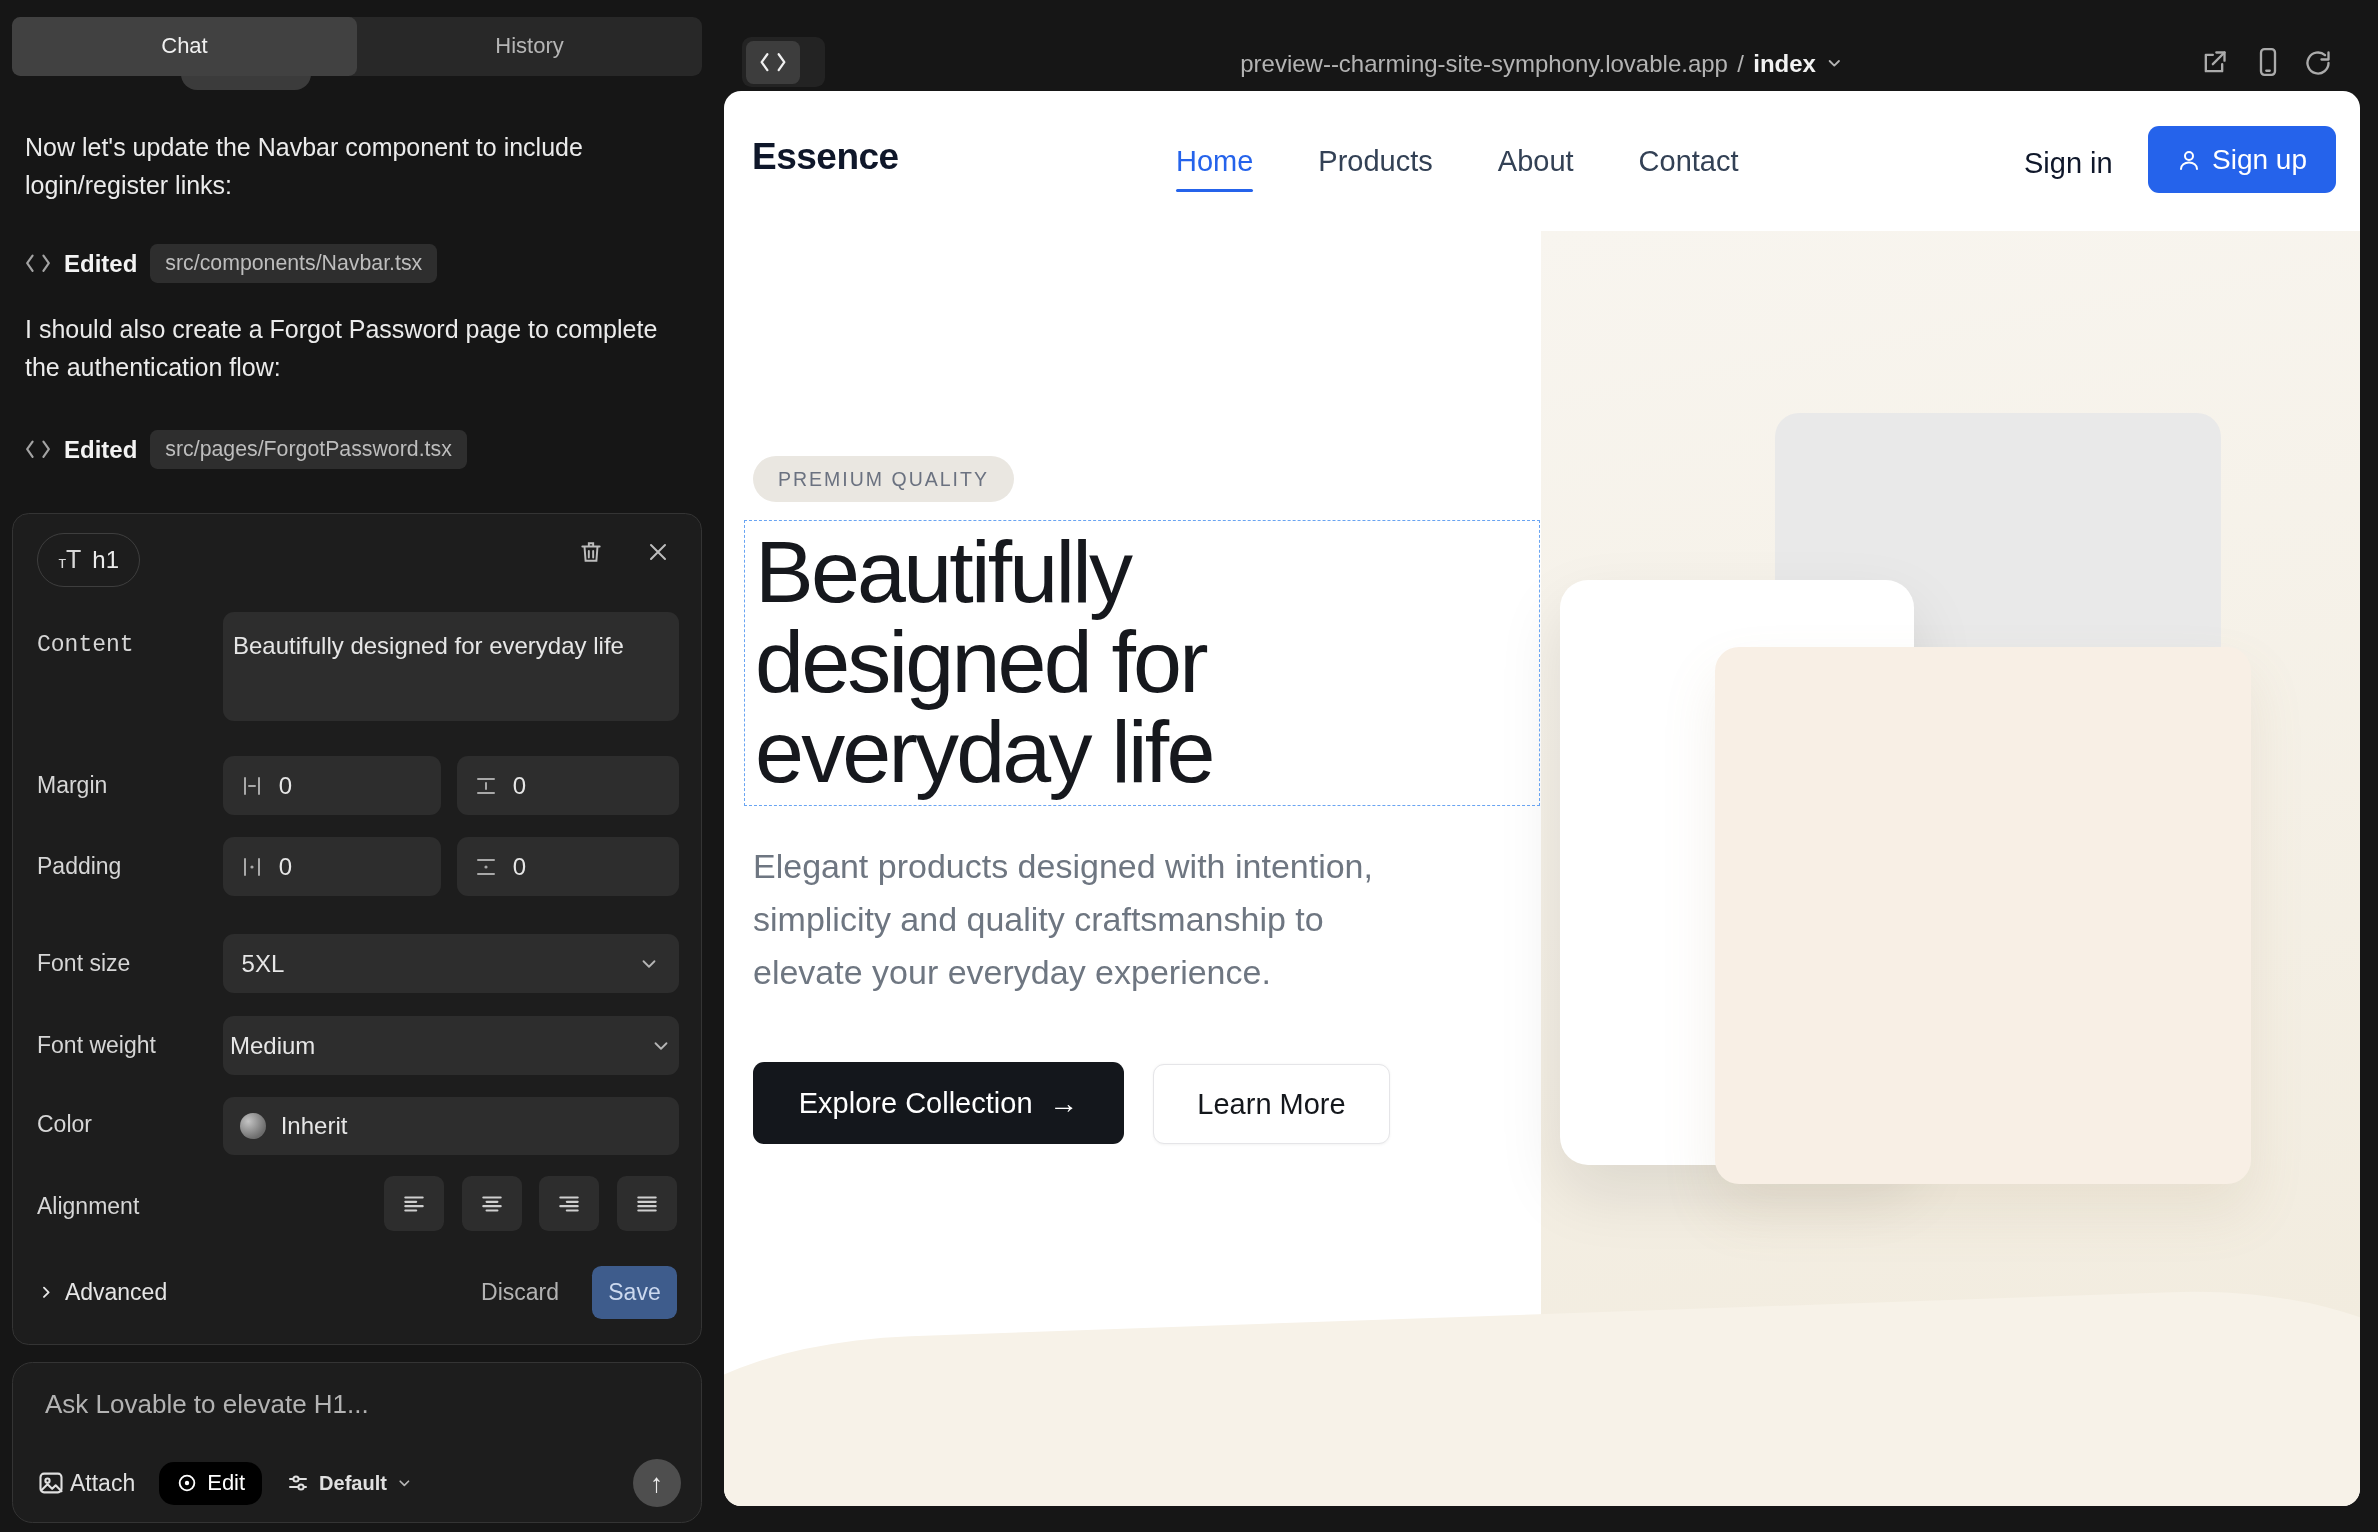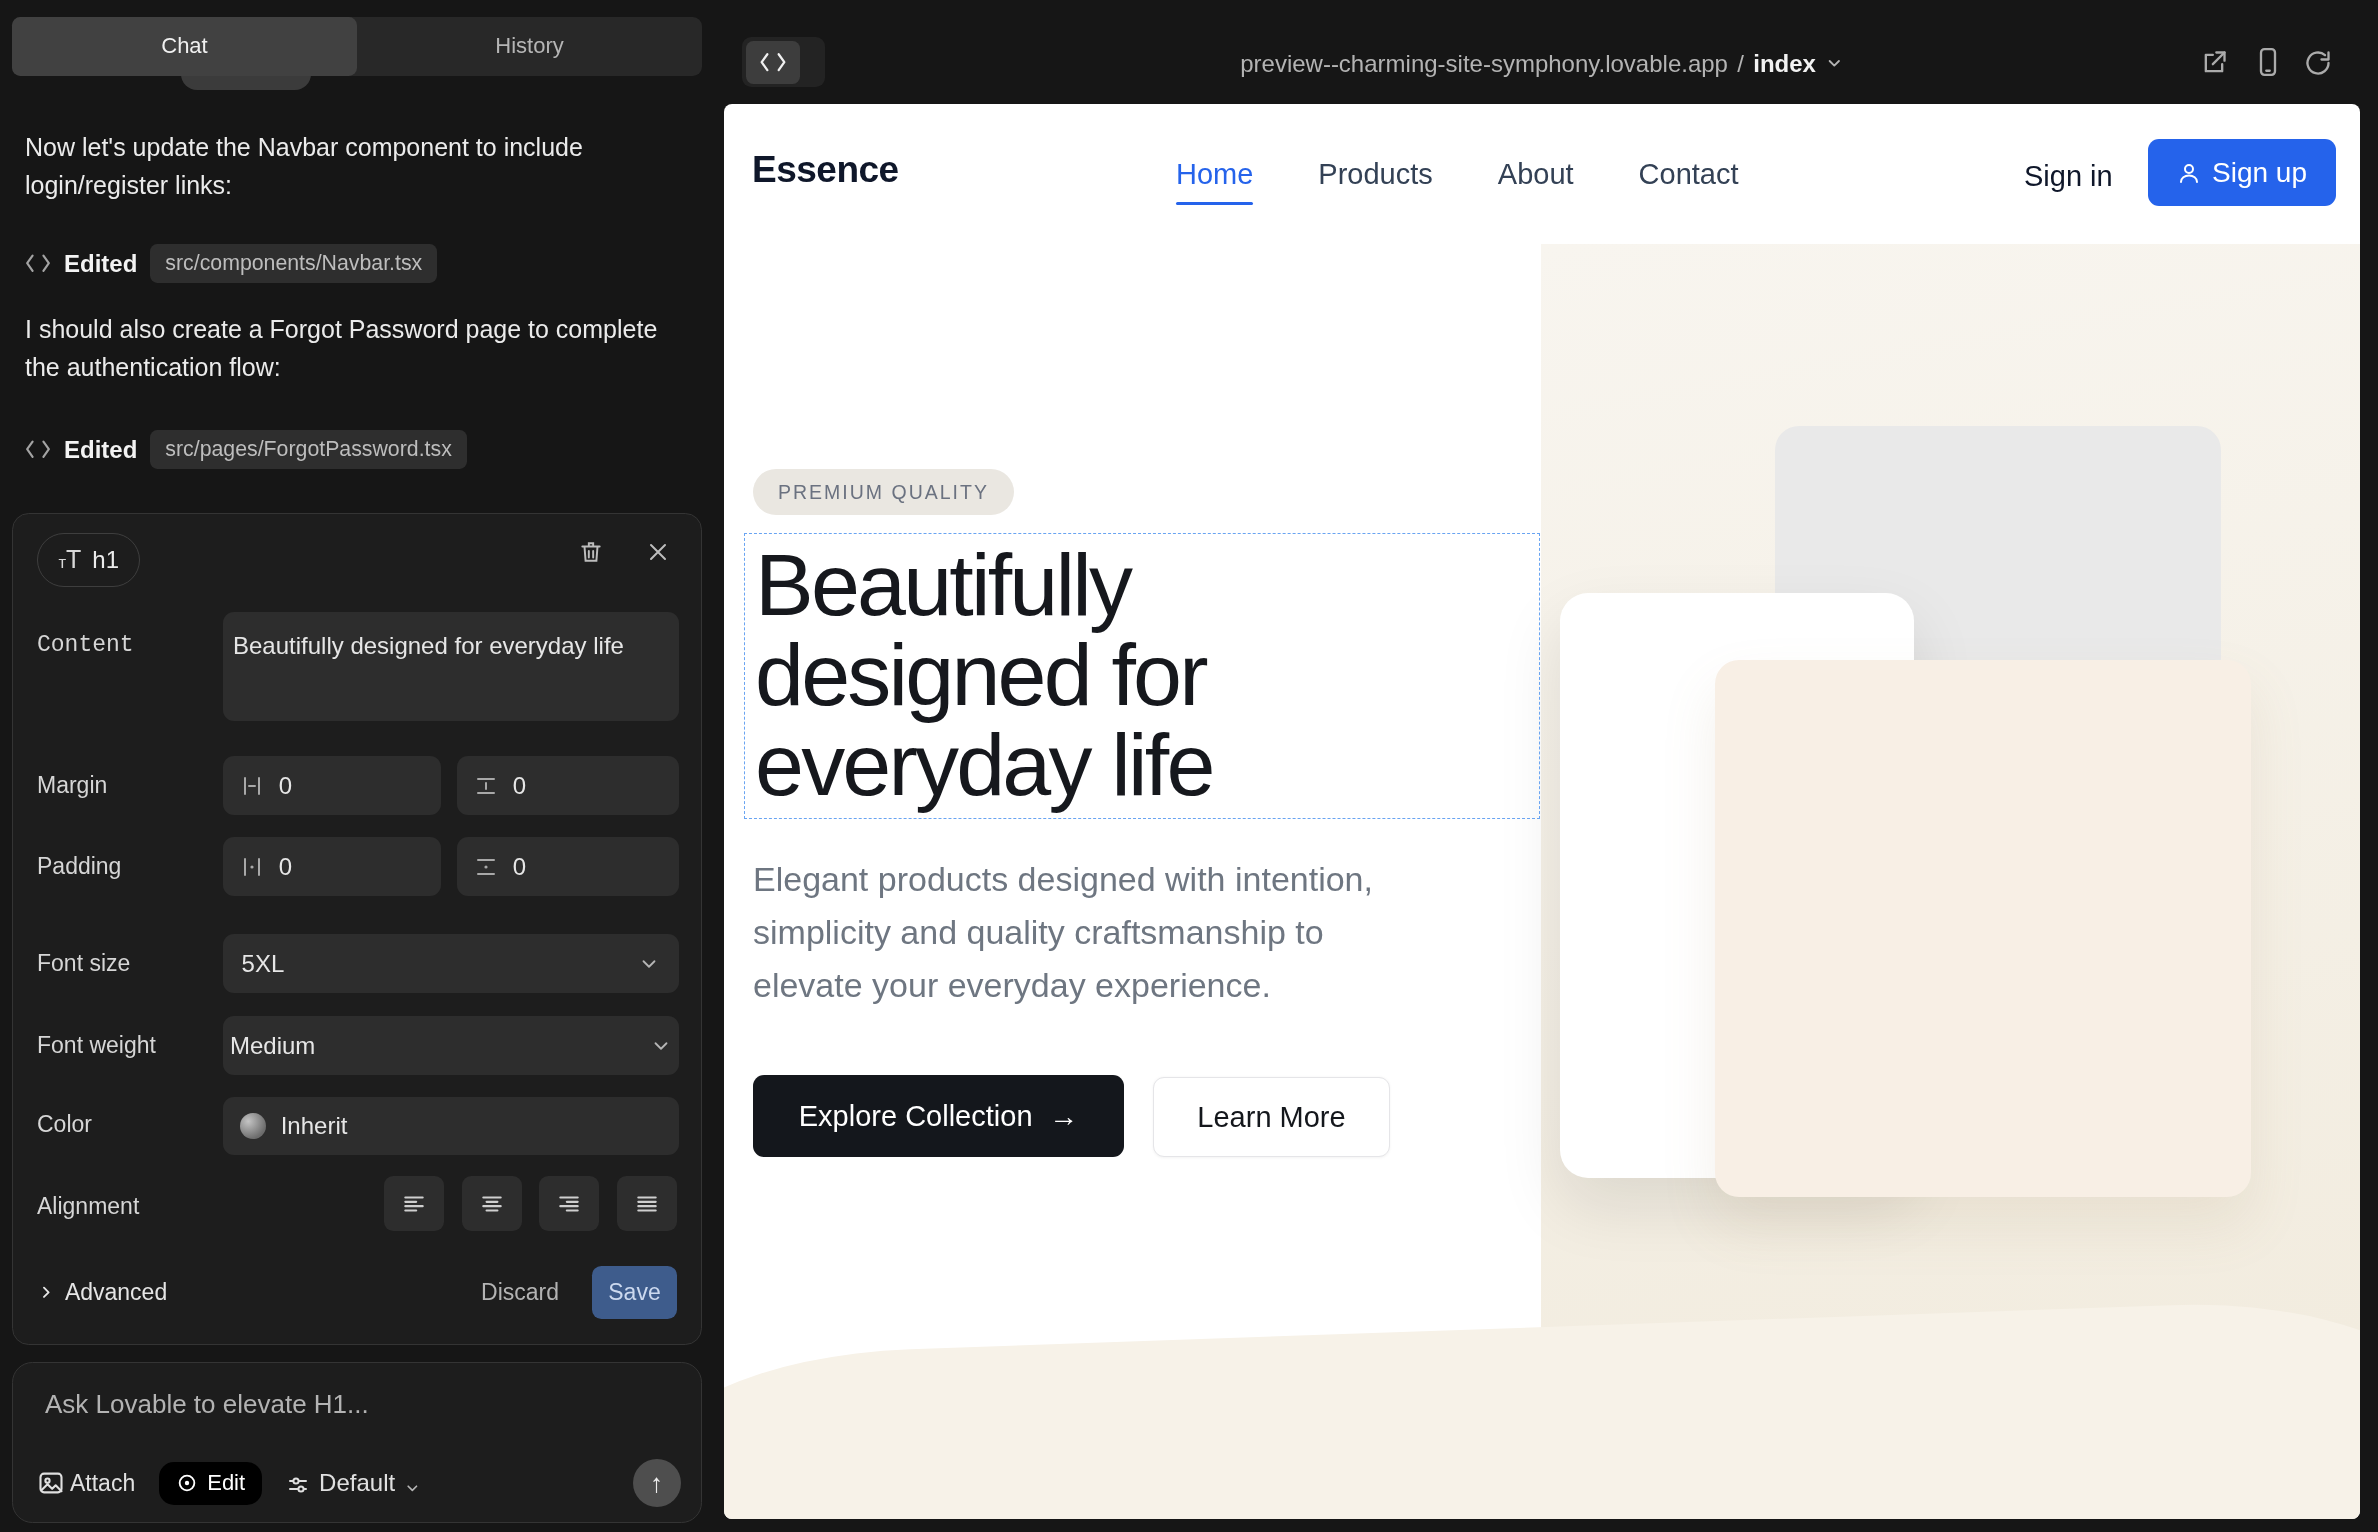--- a/index.html
+++ b/index.html
@@ -59,36 +59,36 @@
 .advanced { display:flex; align-items:center; gap:9.3px; color:#e5e5e5; font-size:23px; cursor:pointer; }
 .discard { margin-left:auto; color:#b3b3b3; font-size:23px; margin-right:33px; cursor:pointer; }
 .save-btn { width:85px; height:53px; background:#3e5c8c; color:#ccd9ef; border-radius:9.3px; font-size:23px; display:flex; align-items:center; justify-content:center; cursor:pointer; }
 
 
 #composer { position:absolute; left:12px; top:1362px; width:690px; height:161px; background:#1d1d1d; border:0.9px solid #343434; border-radius:20.4px; z-index:2; }
 .composer-ph { position:absolute; left:32px; top:26px; font-size:26px; color:#b3b3b3; }
 .composer-row { position:absolute; left:24px; right:20.4px; bottom:15px; height:48px; display:flex; align-items:center; gap:24px; }
 .attach { display:flex; align-items:center; gap:5px; color:#e0e0e0; font-size:23px; cursor:pointer; }
 .edit-pill { height:43px; padding:0 16.7px; background:#000000; border-radius:15px; color:#fff; font-size:22px; display:flex; align-items:center; gap:9.3px; cursor:pointer; }
-.mode-btn { display:flex; align-items:flex-end; gap:9.3px; color:#e0e0e0; font-size:24px; cursor:pointer; }
+.mode-btn { display:flex; align-items:center; gap:9.3px; color:#e0e0e0; font-size:20px; cursor:pointer;font-weight:bold; }
 .send-btn { margin-left:auto; width:48px; height:48px; border-radius:50%; background:#4e4e4e; color:#ededed; display:flex; align-items:center; justify-content:center; cursor:pointer; }
 .arrow-up-icon::before { content:"\2191"; font-size:26px; }
 
 
 #code-toggle { position:absolute; left:742px; top:37px; width:83px; height:50px; background:#232323; border-radius:9.3px; z-index:2; cursor:pointer; }
 #code-toggle .seg { position:absolute; left:3.7px; top:3.7px; width:54px; height:43px; background:#3d3d3d; border-radius:7.4px; display:flex; align-items:center; justify-content:center; color:#f0f0f0; }
 #urlbar { position:absolute; left:724px; top:45px; width:1636px; height:37px; display:flex; align-items:center; justify-content:center; gap:9.3px; z-index:1; cursor:pointer; }
 .url-domain { color:#b3b3b3; font-size:24px; }
 .url-slash { color:#b3b3b3; font-size:24px; }
 .url-page { color:#f2f2f2; font-size:24px; font-weight:700; }
 .tb-icon { position:absolute; color:#ababab; cursor:pointer; }
 #tb-open { left:2200px; top:49px; } #tb-phone { left:2254px; top:46px; } #tb-refresh { left:2304px; top:49px; }
 
 
-#preview { position:absolute; left:724px; top:104px; width:1636px; height:1415px; background:#ffffff; border-radius:8px; overflow:hidden; }
+#preview { position:absolute; left:724px; top:91px; width:1636px; height:1415px; background:#ffffff; border-radius:17px; overflow:hidden; }
 #beige-panel { position:absolute; left:817px; top:140px; width:819px; height:1091px; background:linear-gradient(170deg,#f8f5ef 0%,#f2ecdf 100%); z-index:0; }
 #curve { position:absolute; left:-83px; top:1223px; width:1818px; height:519px; background:#f7f2e8; border-radius:278px 278px 0 0 / 121px 121px 0 0; transform:rotate(-2deg); z-index:1; }
 #gray-rect  { position:absolute; left:1051px; top:322px; width:446px; height:470px; background:#e9e9e9; border-radius:24px; z-index:2; }
 #white-card { position:absolute; left:836px; top:489px; width:354px; height:585px; background:#fff; border-radius:28px; box-shadow:0 28px 65px rgba(20,20,20,.10); z-index:3; }
 #beige-card { position:absolute; left:991px; top:556px; width:536px; height:537px; background:#f8efe5; border-radius:24px; box-shadow:0 28px 56px rgba(160,130,90,.12); z-index:4; }
 
 #brand { position:absolute; left:28px; top:45px; font-size:37px; font-weight:700; letter-spacing:-0.5px; color:#0f172a; z-index:6; }
 #site-nav { position:absolute; left:452px; top:54px; display:flex; gap:65px; align-items:flex-start; z-index:6; }
 .nav-link { font-size:29px; color:#334155; cursor:pointer; }
 .nav-link.active { color:#2563eb; }

